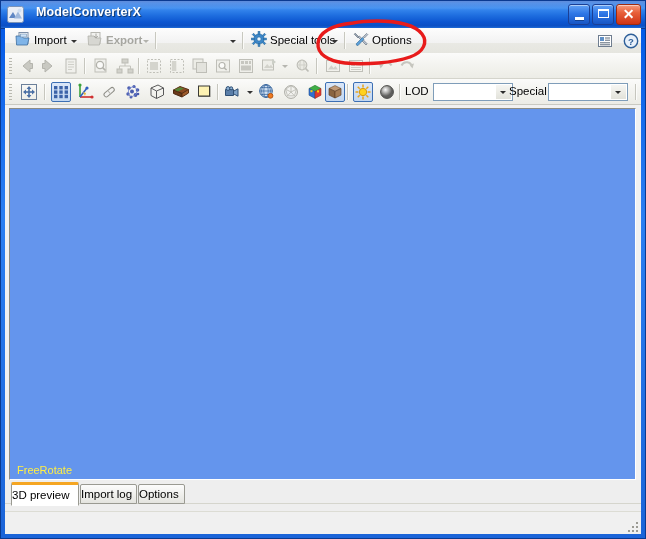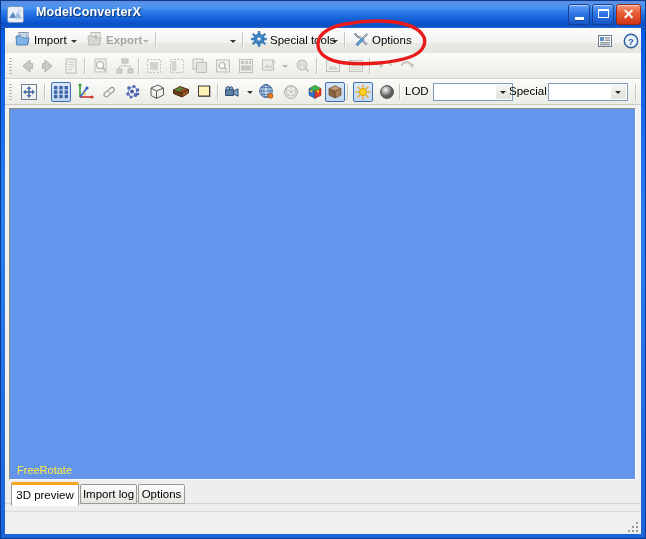--- a/index.html
+++ b/index.html
@@ -154,21 +154,21 @@
   }
 
   
   #tabstrip{
     position:absolute;left:0;bottom:23px;width:100%;height:31px;
     background:#eeeeee;
   }
   #tabstrip .tline{position:absolute;left:0;bottom:7px;width:100%;height:1px;background:#d5d5cd;}
   .tab{
     position:absolute;bottom:7px;height:20px;box-sizing:border-box;
-    font-size:11.5px;color:#000;line-height:18px;text-align:center;
+    font-size:11.5px;color:#000;line-height:18px;text-align:left;
     border:1px solid #9a9a92;
     background:linear-gradient(to bottom,#fcfcfc,#e4e4df);
     border-radius:2px 2px 0 0;
   }
   .tab.active{
     bottom:5px;height:24px;line-height:20px;
     background:#ffffff;
     border-bottom:1px solid #ffffff;
     border-top:3px solid #f5a623;
     z-index:3;

